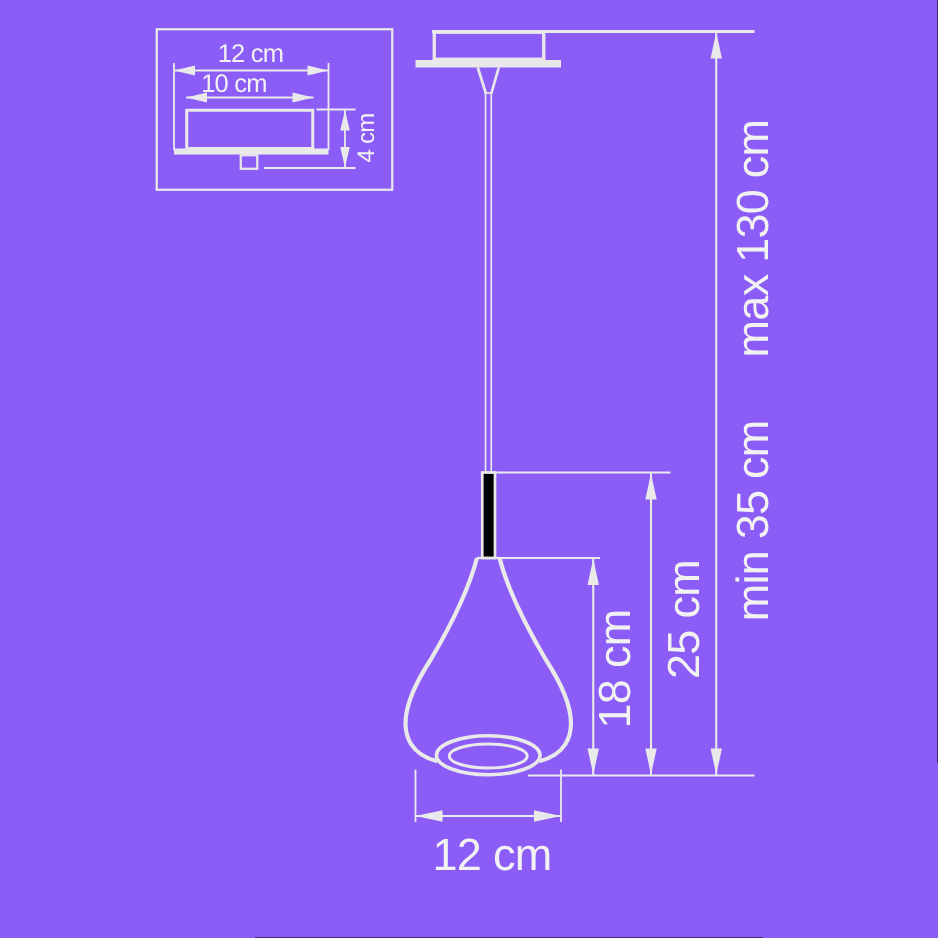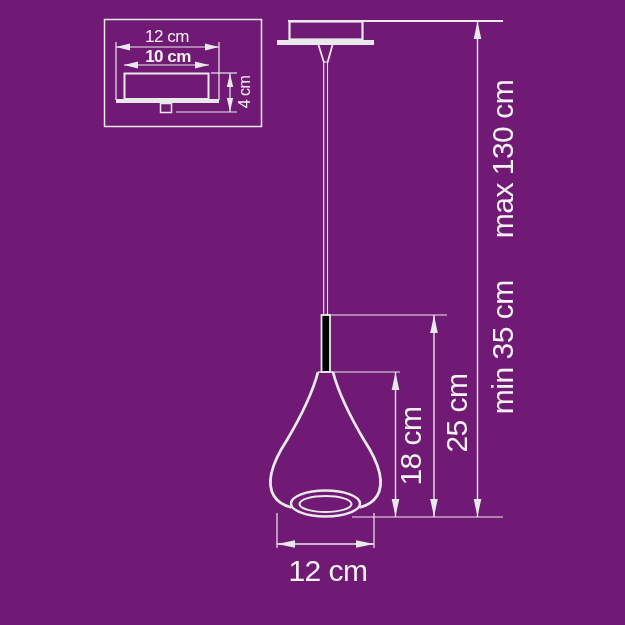--- a/index.html
+++ b/index.html
@@ -4,21 +4,21 @@
 <style>
   html, body {
     margin: 0;
     padding: 0;
     background: #000000;
   }
   .stage {
     position: relative;
     width: 625px;
     height: 625px;
-    background: #701a75;
+    background: #8b5cf6;
     overflow: hidden;
     font-family: "Liberation Sans", sans-serif;
   }
   .stage svg {
     position: absolute;
     left: 0;
     top: 0;
   }
   .label {
     position: absolute;
@@ -119,21 +119,21 @@
 
         <line x1="277" y1="544" x2="374" y2="544" stroke-width="1.4"></line>
         <polygon points="277,544 295,540.2 295,547.8" fill="#e9e9e9" stroke="none"></polygon>
         <polygon points="374,544 356,540.2 356,547.8" fill="#e9e9e9" stroke="none"></polygon>
       </g>
     </g>
   </svg>
 
   <div class="label small" style="left:167px; top:36px;">12 cm</div>
 
-  <div class="label small" style="left:168px; top:56px;font-weight:bold;">10 cm</div>
+  <div class="label small" style="left:156px; top:56px;">10 cm</div>
 
   <div class="label small rot" style="left:245px; top:92px; font-size:16px;">4 cm</div>
 
   <div class="label big rot" style="left:411px; top:446px;">18 cm</div>
 
   <div class="label big rot" style="left:457px; top:413px;">25 cm</div>
 
   <div class="label big rot range-label" style="left:503px; top:247px;">
     <span>min 35 cm</span>
     <span>max 130 cm</span>

